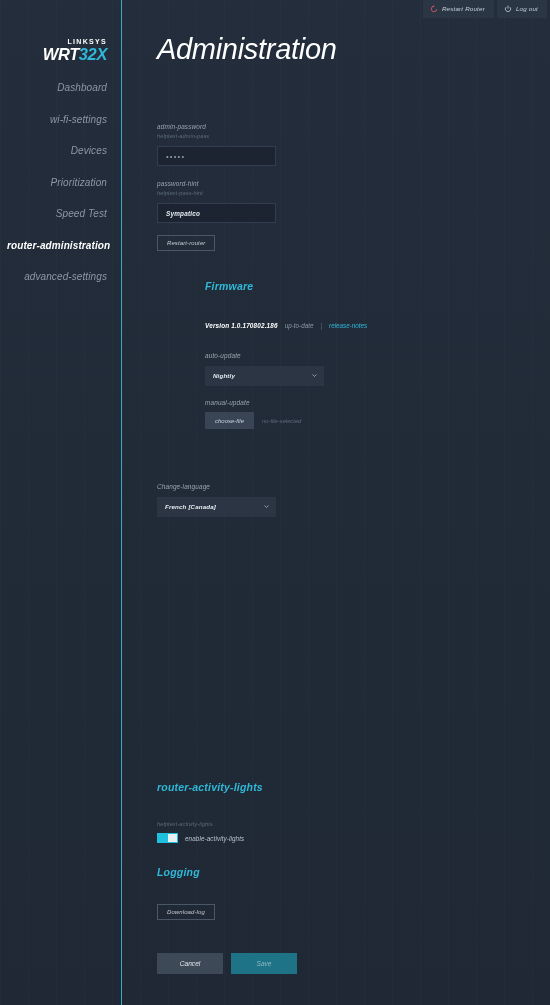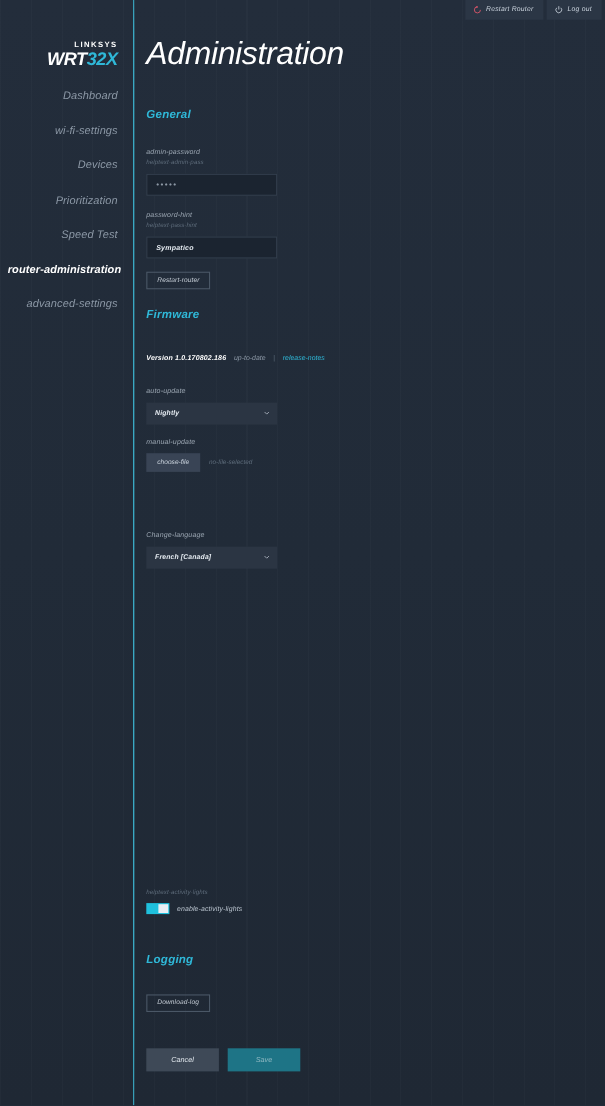--- a/index.html
+++ b/index.html
@@ -118,21 +118,21 @@
   }
   .navitem.active {
     color: #ffffff;
     font-weight: bold;
   }
 
   
   .main {
     position: absolute;
     top: 0;
-    left: 109px;
+    left: 133px;
     right: 0;
     height: 1005px;
   }
   h1.page-title {
     position: absolute;
     top: 35px;
     left: 24px;
     color: #ffffff;
     font-size: 29px;
     font-style: italic;
@@ -331,38 +331,37 @@
       <a class="navitem active">router-administration</a>
       <a class="navitem">advanced-settings</a>
     </nav>
   </div>
 
   <div class="main">
 
     <h1 class="page-title">Administration</h1>
 
     <div class="content" style="top:98px;">
-      <div class="section-title">General</div>
 
       <div style="margin-top:24px;">
         <div class="field-label">admin-password</div>
         <div class="help-text">helptext-admin-pass</div>
         <div class="textinput pwd" style="margin-top:6px;">•••••</div>
       </div>
 
       <div style="margin-top:13px;">
         <div class="field-label">password-hint</div>
         <div class="help-text">helptext-pass-hint</div>
         <div class="textinput" style="margin-top:6px;">Sympatico</div>
       </div>
 
       <button class="btn-outline" style="margin-top:12px;">Restart-router</button>
     </div>
 
-    <div class="content" style="top:280px;">
+    <div class="content" style="top:280px;margin-left:48px;">
       <div class="section-title">Firmware</div>
 
       <div class="fw-line" style="margin-top:30px;">
         <span class="fw-version">Version 1.0.170802.186</span>
         <span class="fw-status">up-to-date</span>
         <span class="fw-sep">|</span>
         <a class="fw-link">release-notes</a>
       </div>
 
       <div style="margin-top:22px;">
@@ -392,20 +391,21 @@
           <svg class="chev" viewBox="0 0 10 6">
             <path d="M1 1 L5 5 L9 1" fill="none" stroke="#c8d0da" stroke-width="1.3"></path>
           </svg>
         </div>
       </div>
     </div>
 
 
 
     <div class="content" style="top:781px;">
+      <div class="section-title">router-activity-lights</div>
       <div style="margin-top:27px;">
         <div class="help-text">helptext-activity-lights</div>
         <div class="row-inline" style="margin-top:5px; gap:7px;">
           <div class="toggle on">
             <div class="knob"></div>
           </div>
           <span class="toggle-label">enable-activity-lights</span>
         </div>
       </div>
     </div>

